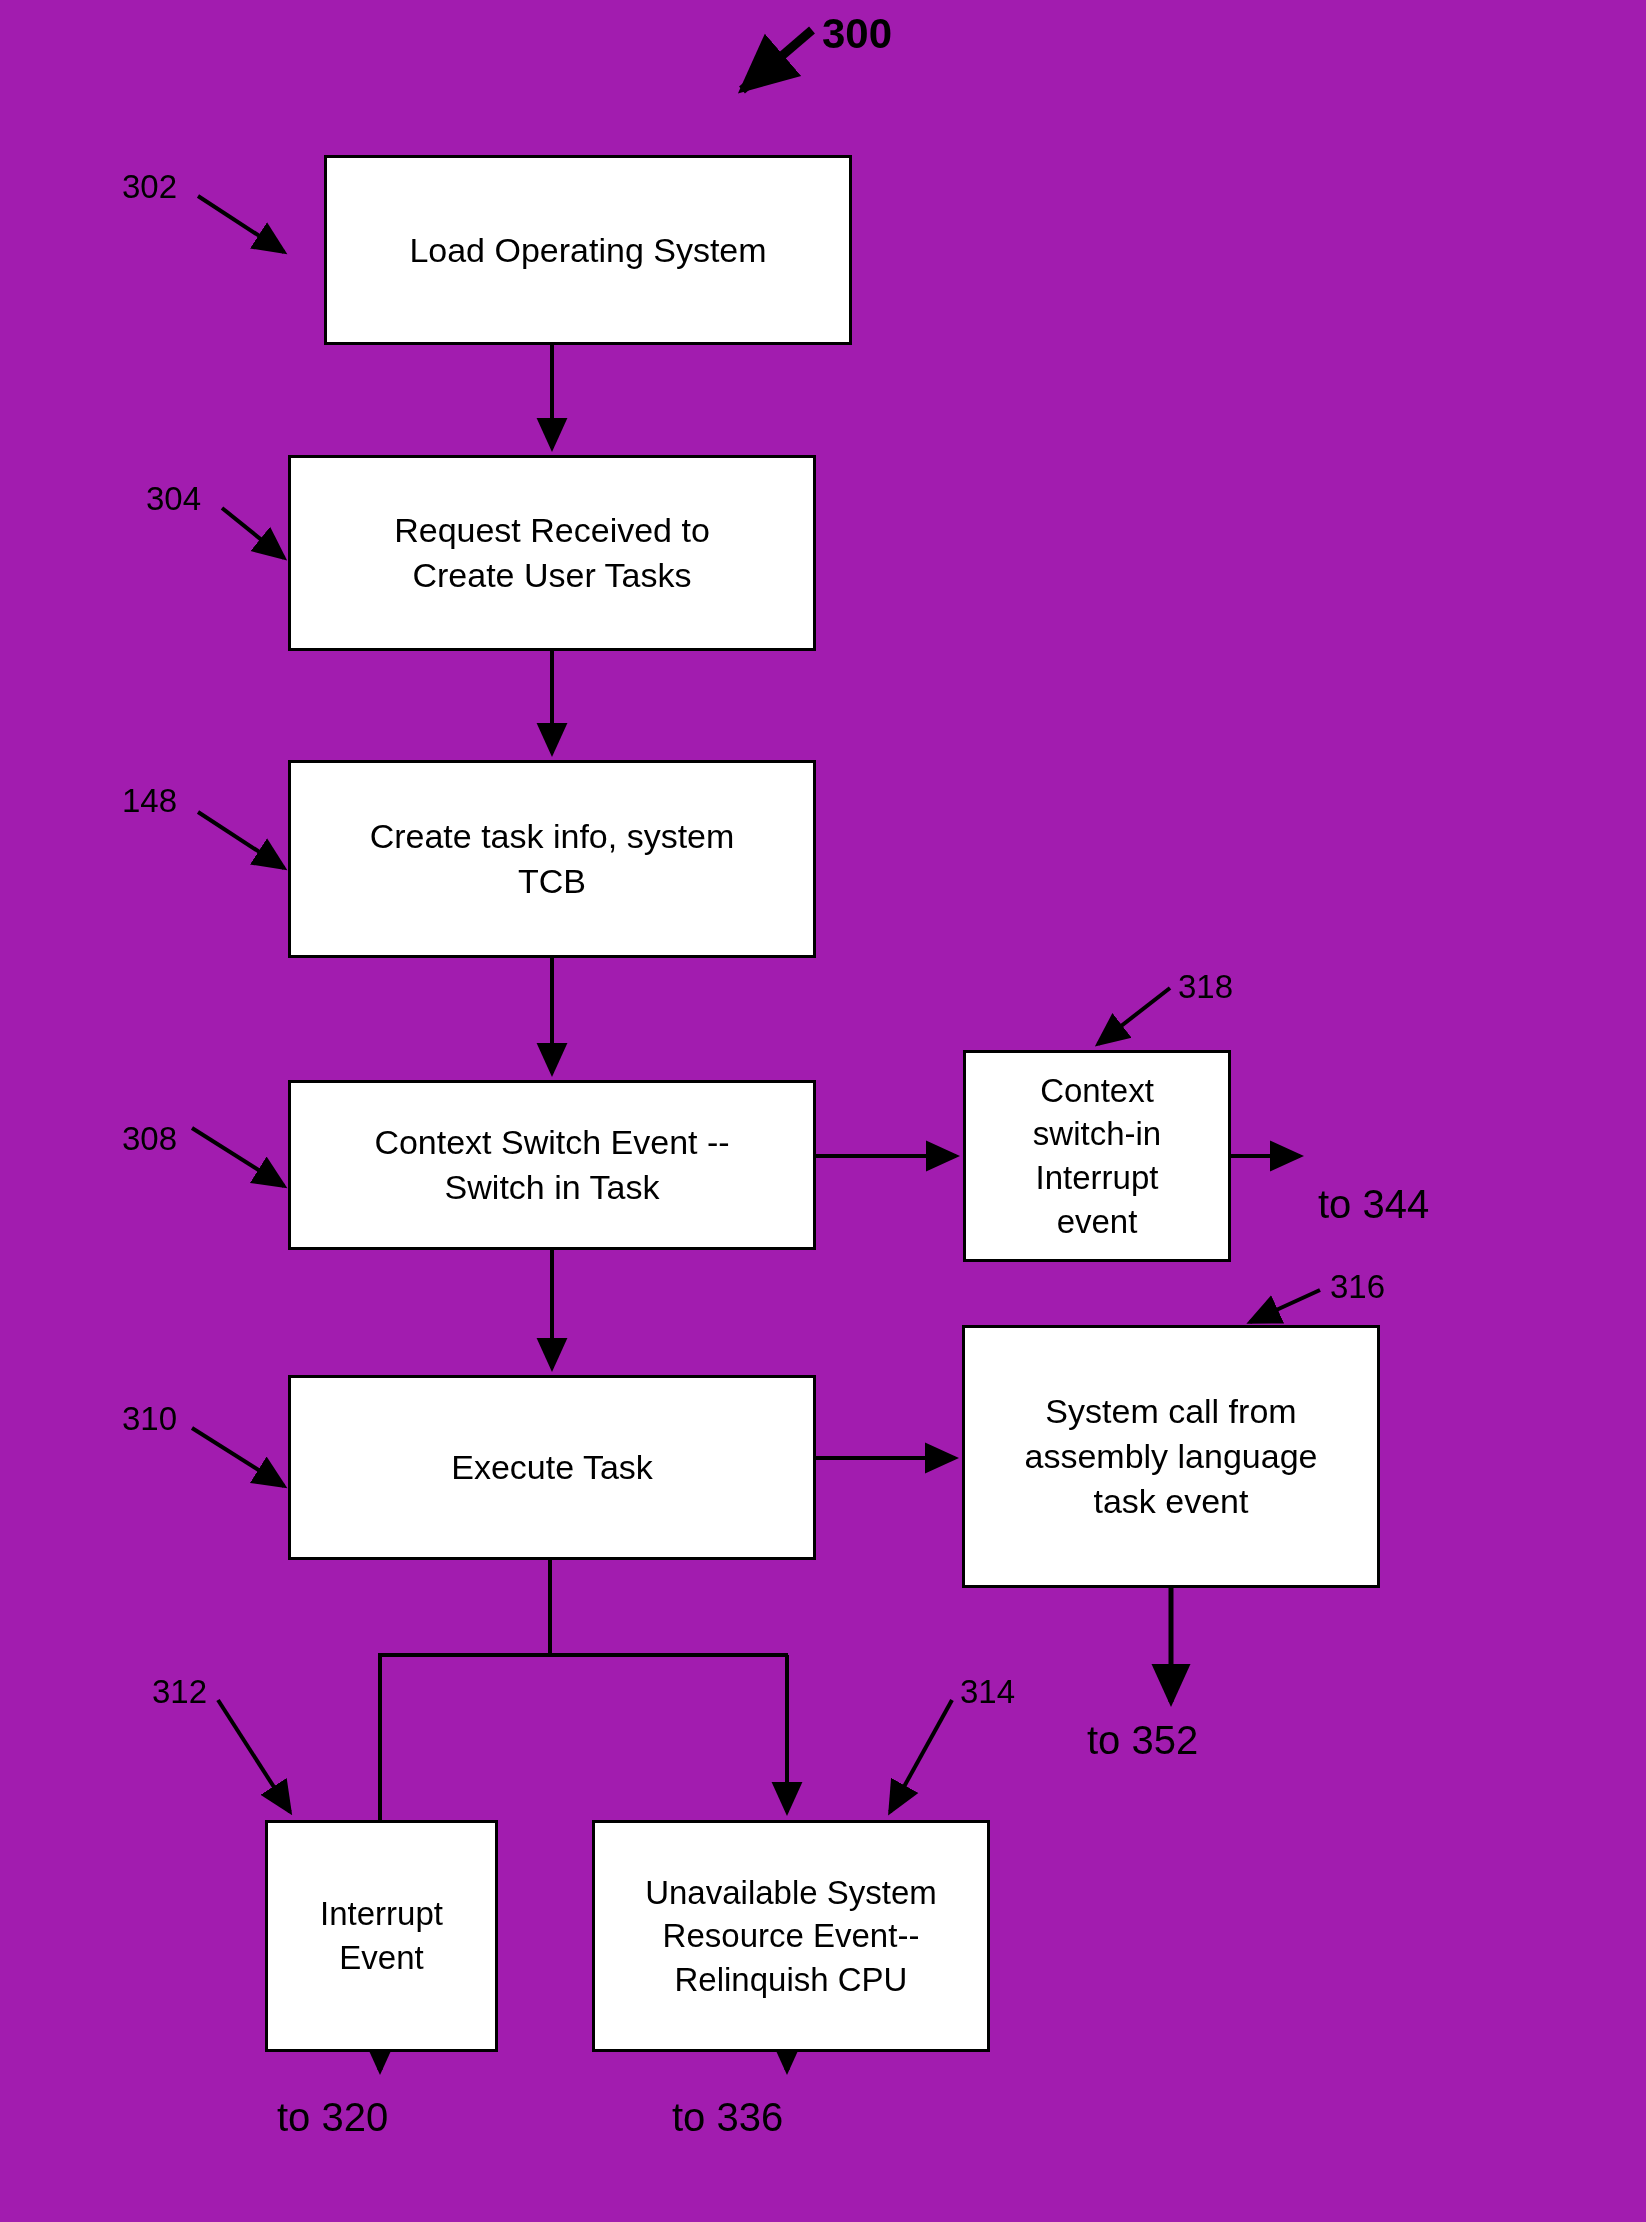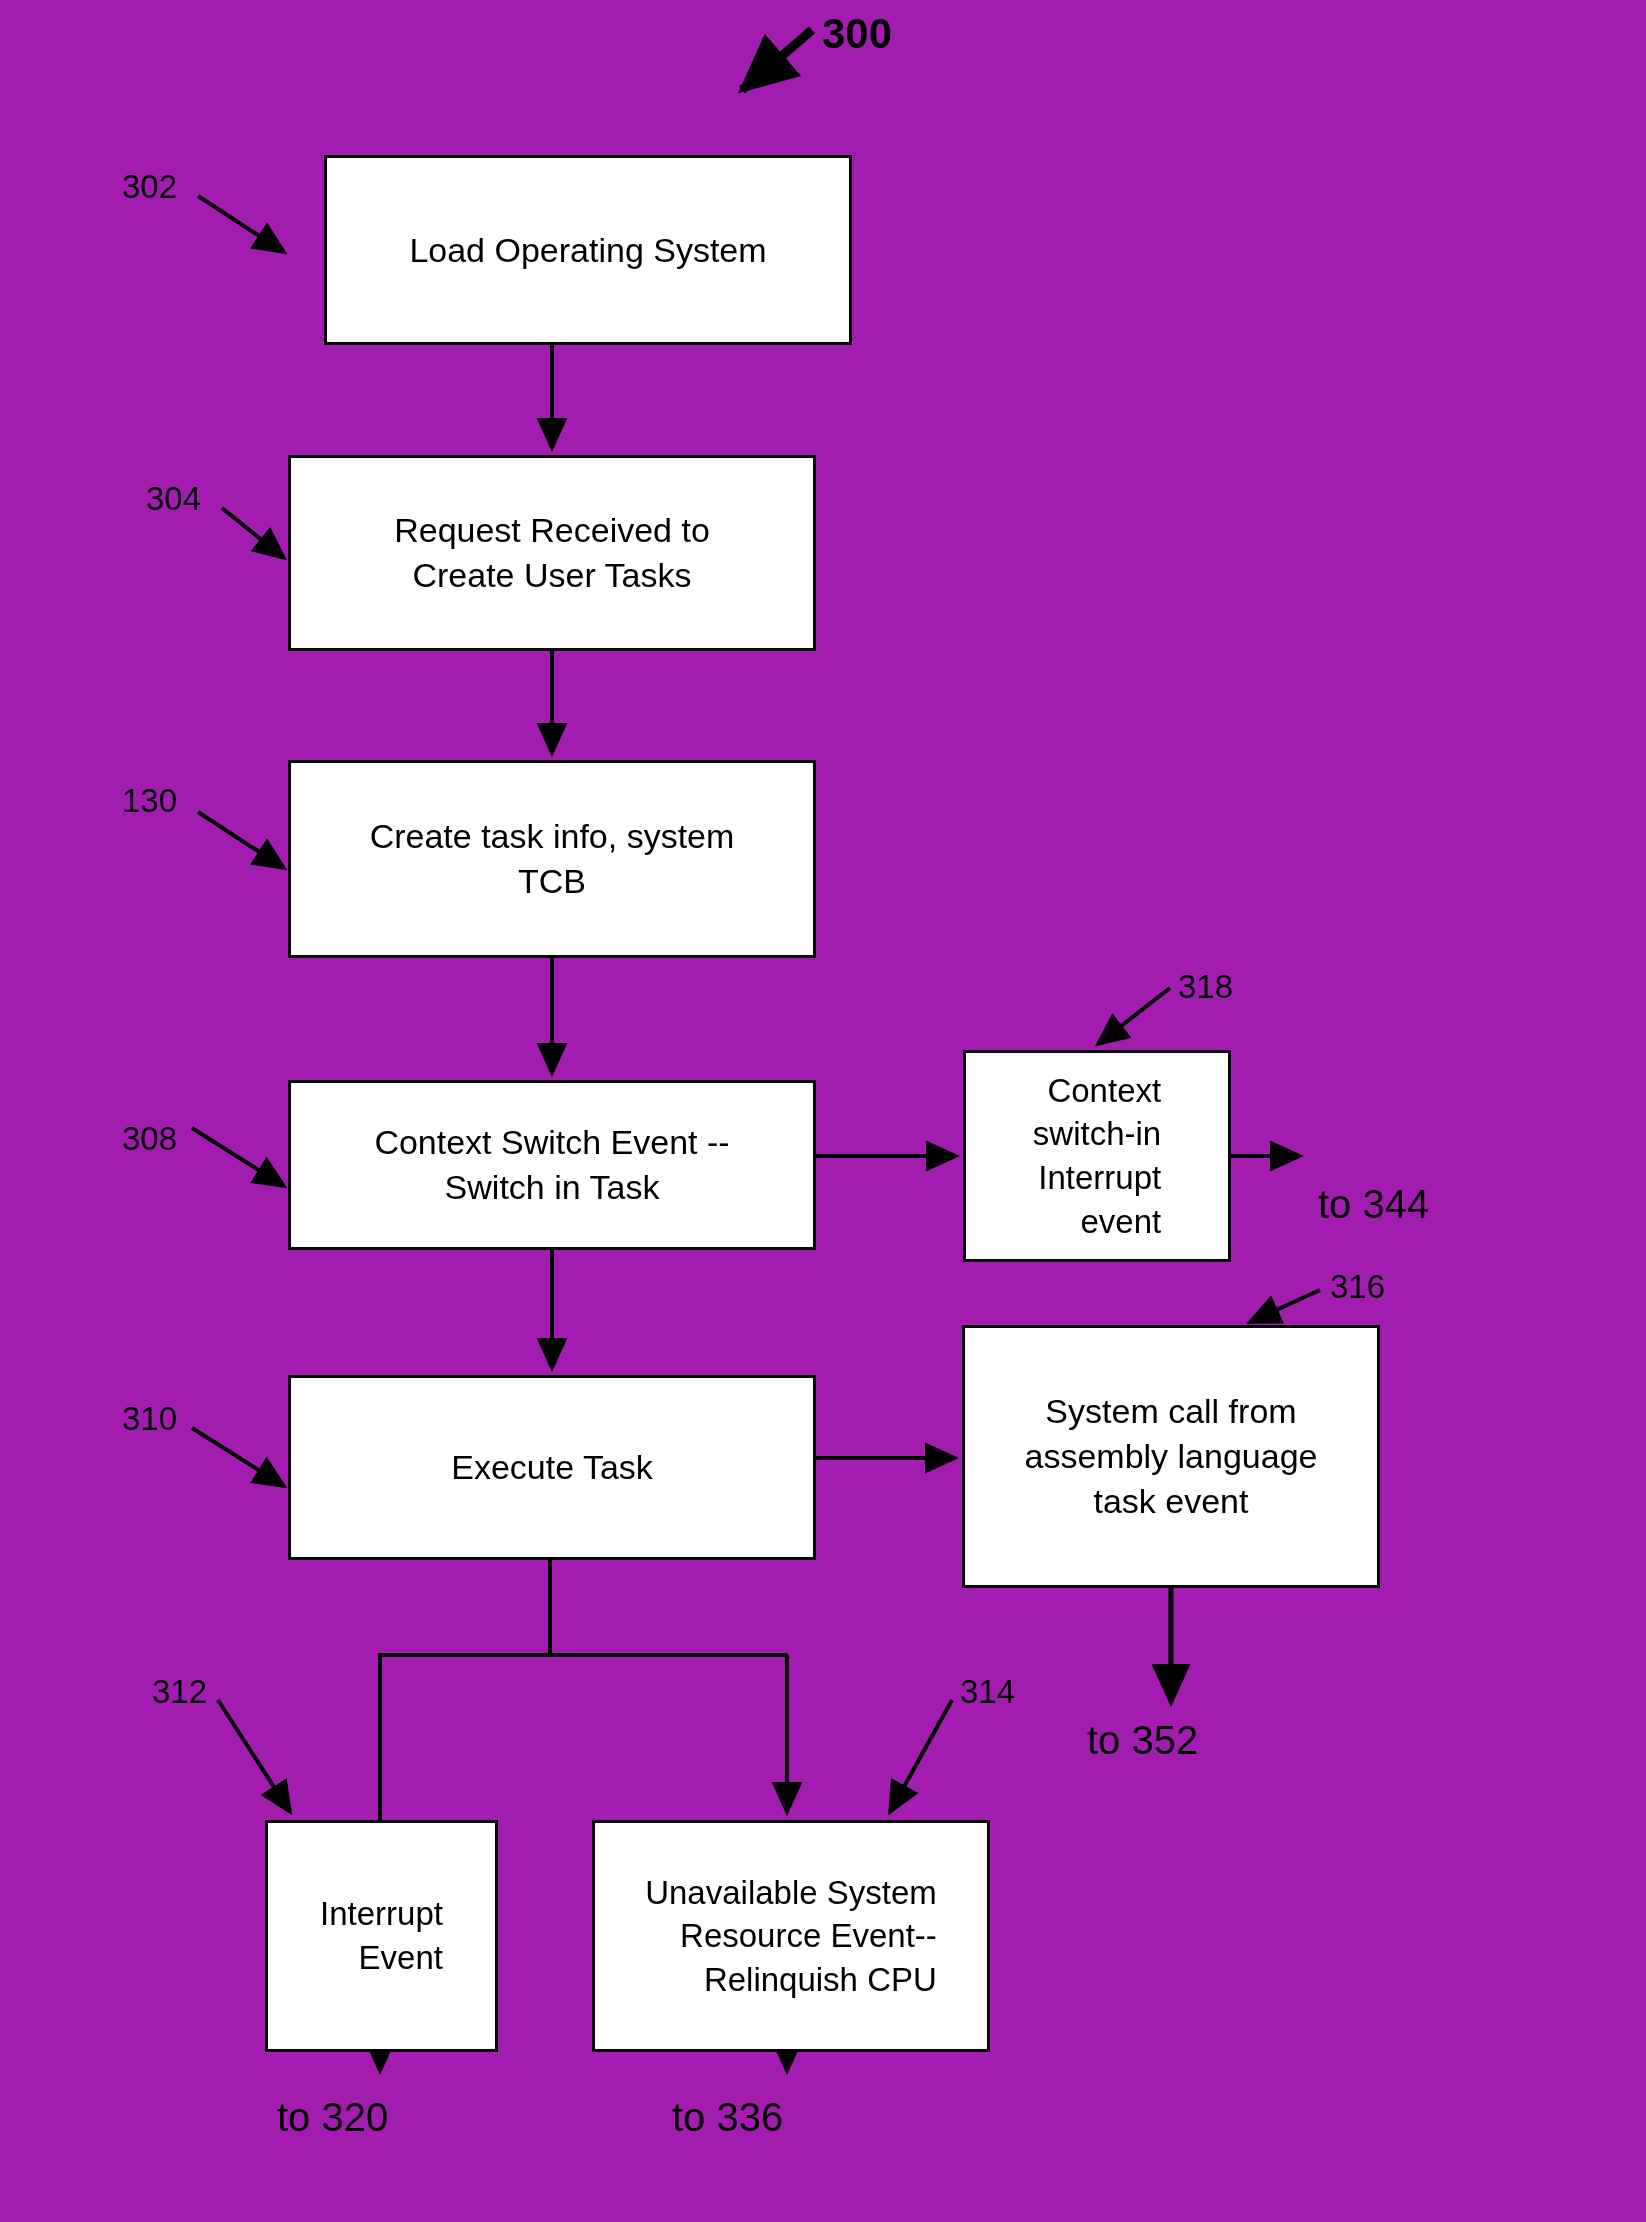--- a/index.html
+++ b/index.html
@@ -30,21 +30,20 @@
     text-align: center;
     line-height: 1.32;
     font-size: 34px;
     font-family: "Liberation Sans", sans-serif;
     color: #000000;
     padding: 4px 10px;
     white-space: pre-line;
   }
   .box-narrow {
     font-size: 33px;
-    text-align: right;
   }
   .reflabel {
     position: absolute;
     font-size: 33px;
     font-family: "Liberation Sans", sans-serif;
     color: #000000;
     white-space: nowrap;
   }
   .toflabel {
     position: absolute;
@@ -155,21 +154,21 @@
   <div class="box" style="left:288px; top:455px; width:528px; height:196px;">
     <span>Request Received to
 Create User Tasks</span>
   </div>
   <div class="reflabel" style="left:146px; top:480px;">304</div>
 
   <div class="box" style="left:288px; top:760px; width:528px; height:198px;">
     <span>Create task info, system
 TCB</span>
   </div>
-  <div class="reflabel" style="left:122px; top:782px;">130</div>
+  <div class="reflabel" style="left:122px; top:782px;">148</div>
 
   <div class="box" style="left:288px; top:1080px; width:528px; height:170px;">
     <span>Context Switch Event --
 Switch in Task</span>
   </div>
   <div class="reflabel" style="left:122px; top:1120px;">308</div>
 
   <div class="box box-narrow" style="left:963px; top:1050px; width:268px; height:212px;">
     <span>Context
 switch-in

